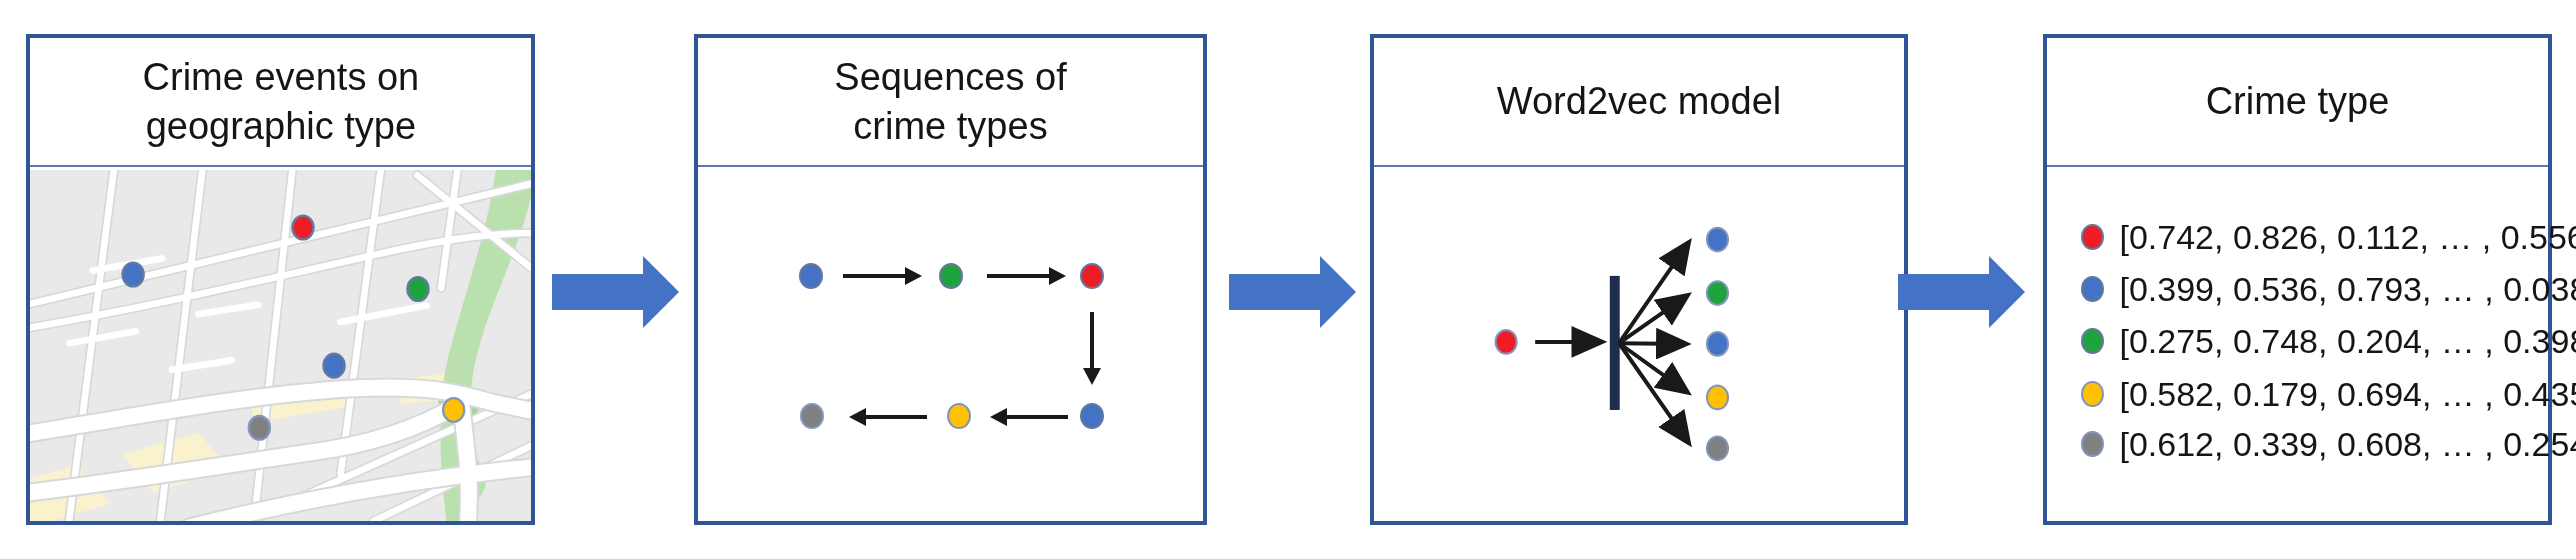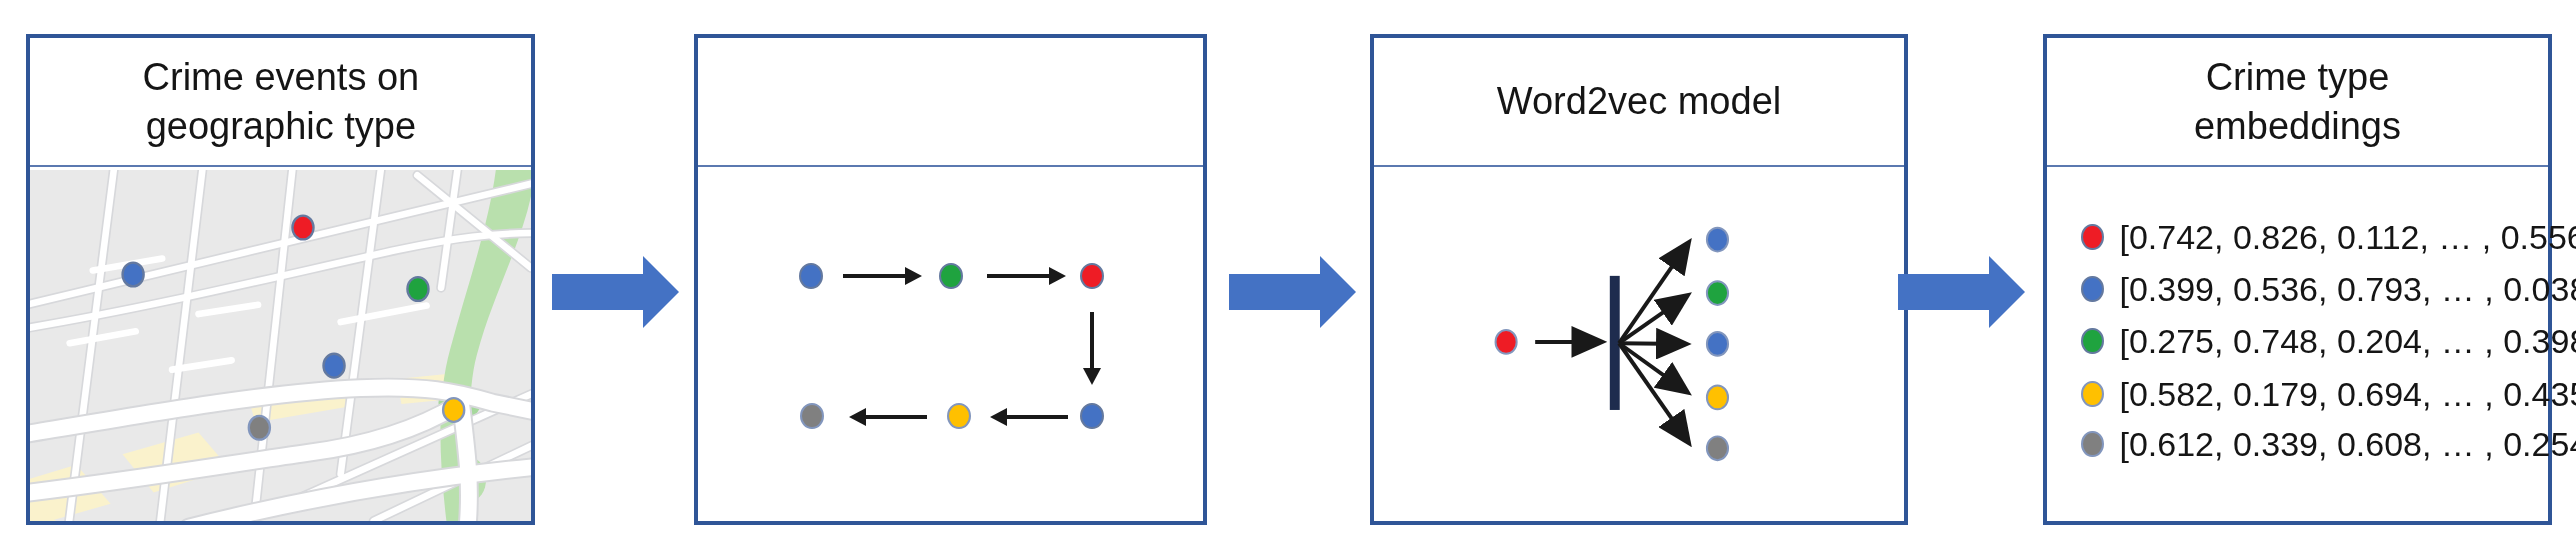--- a/index.html
+++ b/index.html
@@ -139,20 +139,22 @@
     </div>
   </div>
 
   <div class="bigarrow" id="bigarrow1">
     <div class="shaft"></div>
     <div class="head"></div>
   </div>
 
   <div class="panel" id="panel2">
     <div class="panel-title">
+      <span>Sequences of</span>
+      <span>crime types</span>
     </div>
 
     <div class="dot blue" style="left:101px;top:225px;"></div>
     <div class="arr r" style="left:145px;top:236px;width:62px;"></div>
     <div class="dot green" style="left:241px;top:225px;"></div>
     <div class="arr r" style="left:289px;top:236px;width:62px;"></div>
     <div class="dot red" style="left:382px;top:225px;"></div>
 
     <div class="arr d" style="left:392px;top:274px;height:56px;"></div>
 
@@ -203,21 +205,20 @@
   </div>
 
   <div class="bigarrow" id="bigarrow3">
     <div class="shaft"></div>
     <div class="head"></div>
   </div>
 
   <div class="panel" id="panel4">
     <div class="panel-title">
       <span>Crime type</span>
-      <span>embeddings</span>
     </div>
     <div class="embed-row" style="top:181px;">
       <span class="dot red"></span>
       <span class="vec">[0.742, 0.826, 0.112, … , 0.556]</span>
     </div>
     <div class="embed-row" style="top:233px;">
       <span class="dot blue"></span>
       <span class="vec">[0.399, 0.536, 0.793, … , 0.038]</span>
     </div>
     <div class="embed-row" style="top:285px;">

